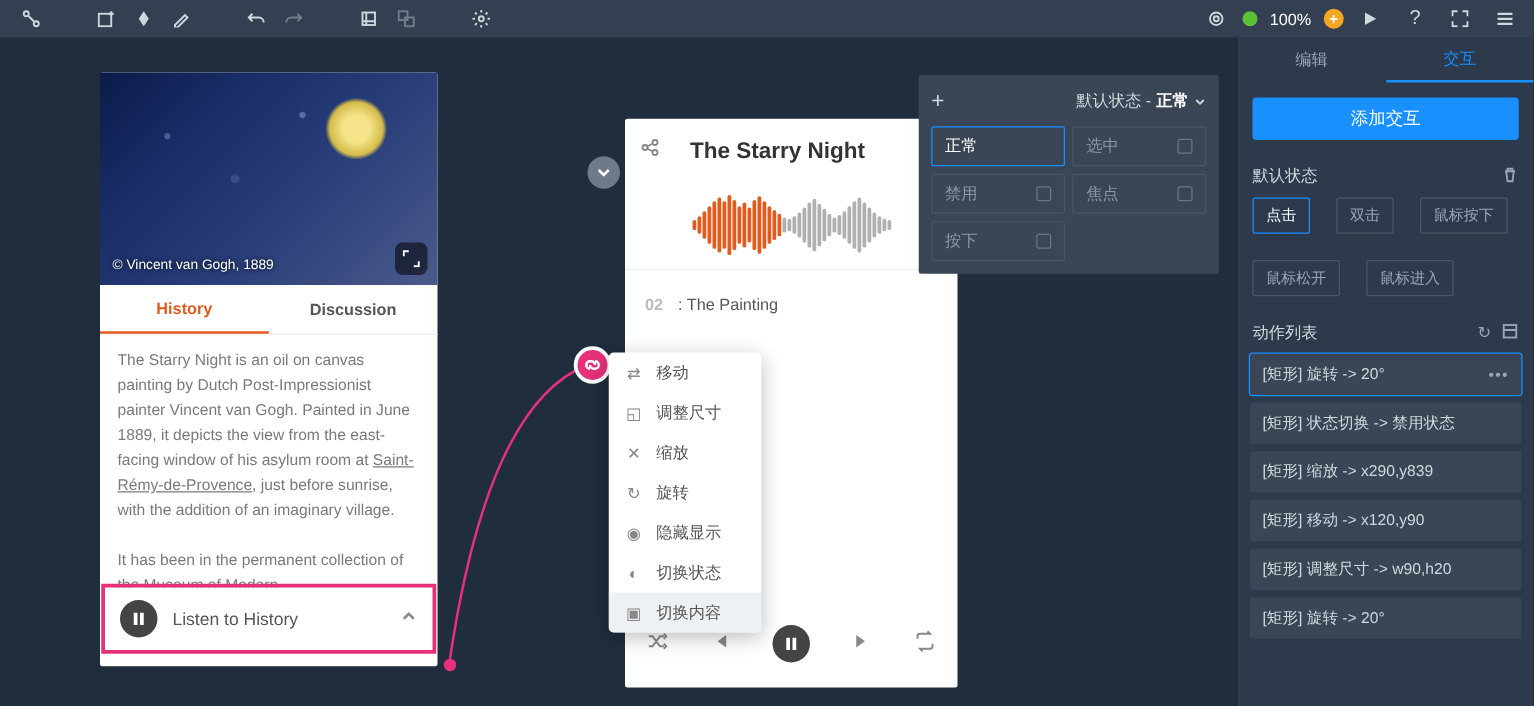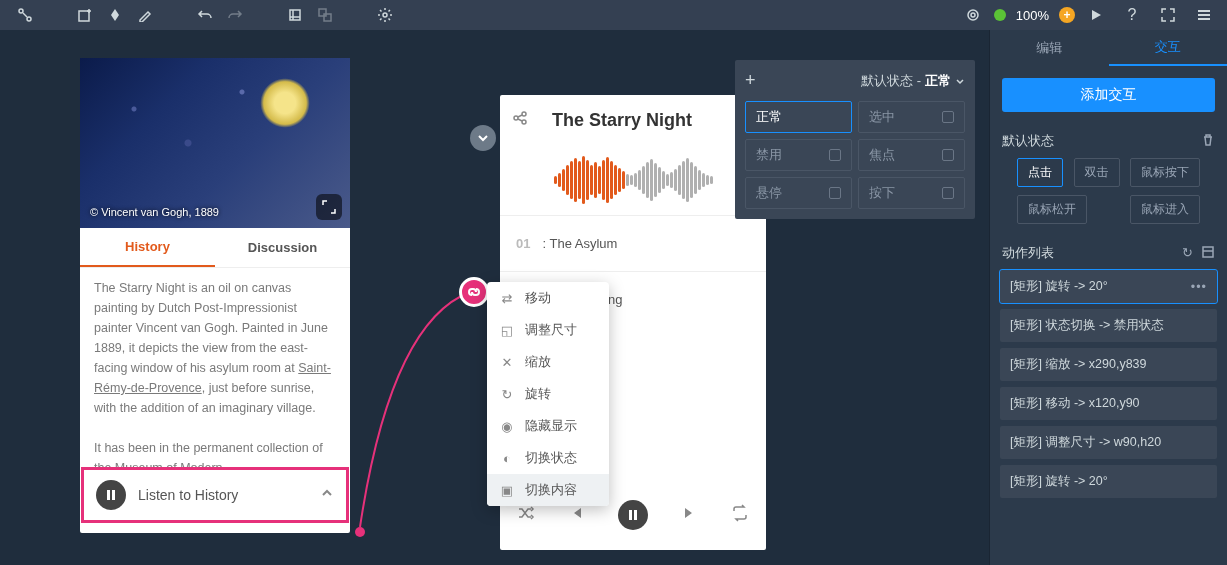--- a/index.html
+++ b/index.html
@@ -72,21 +72,21 @@
 .state-cell .sq { width:12px; height:12px; border:1px solid #6a7686; border-radius:2px; }
 
 
 .rpanel { position:absolute; right:0; top:30px; width:238px; bottom:0; background:#2c3a4b; border-left:1px solid #1a2533; }
 .rtabs { height:36px; display:flex; }
 .rtab { flex:1; display:flex; align-items:center; justify-content:center; font-size:13px; color:#9aa6b6; cursor:pointer; }
 .rtab.active { color:#1890ff; border-bottom:2px solid #1890ff; }
 .add-inter { margin:12px; height:34px; background:#1890ff; color:#fff; border-radius:3px; display:flex; align-items:center; justify-content:center; font-size:14px; cursor:pointer; }
 .sect-head { display:flex; align-items:center; justify-content:space-between; padding:8px 12px; font-size:13px; color:#cfd8dc; }
 .del-ic { color:#9aa6b6; cursor:pointer; }
-.trigger-row { display:flex; flex-wrap:wrap; gap:8px; padding:0 27px 12px;justify-content:space-between; }
+.trigger-row { display:flex; flex-wrap:wrap; gap:21px; padding:0 12px 12px; }
 .trigger-btn { padding:5px 10px; border:1px solid #4a5666; border-radius:2px; font-size:12px; color:#9aa6b6; cursor:pointer; }
 .trigger-btn.sel { border-color:#1890ff; color:#fff; }
 .actions-head { display:flex; align-items:center; justify-content:space-between; padding:8px 12px; font-size:13px; color:#cfd8dc; }
 .actions-icons { display:flex; gap:8px; color:#9aa6b6; }
 .action-item { margin:0 10px 6px; padding:8px 10px; background:#3a4656; border-radius:2px; font-size:12.5px; color:#cfd8dc; display:flex; align-items:center; justify-content:space-between; cursor:pointer; }
 .action-item.sel { outline:1px solid #1890ff; }
 .action-item .dots { color:#9aa6b6; letter-spacing:1px; }
 </style>
 </head>
 <body>
@@ -274,24 +274,20 @@
         <span class="gray" style="height: 38px;"></span>
         <span class="gray" style="height: 44px;"></span>
         <span class="gray" style="height: 36px;"></span>
         <span class="gray" style="height: 28px;"></span>
         <span class="gray" style="height: 20px;"></span>
         <span class="gray" style="height: 14px;"></span>
         <span class="gray" style="height: 10px;"></span>
         <span class="gray" style="height: 8px;"></span>
       </div>
     <div class="track">
-        <span class="num">01</span>
-        <span>: The Asylum</span>
-      </div>
-    <div class="track">
         <span class="num">02</span>
         <span>: The Painting</span>
       </div>
     <div class="controls">
       <span><svg width="18" height="18" viewBox="0 0 18 18" fill="none" stroke="currentColor" stroke-width="1.5">
             <path d="M2 5h3l6 8h3M2 13h3l6-8h3M14 3l2 2-2 2M14 11l2 2-2 2"></path>
           </svg></span>
       <span><svg width="16" height="16" viewBox="0 0 16 16" fill="currentColor">
             <path d="M4 3v10M13 3l-7 5 7 5z"></path>
           </svg></span>
@@ -362,24 +358,20 @@
         </div>
       <div class="state-cell">
           <span>禁用</span>
           <span class="sq"></span>
         </div>
       <div class="state-cell">
           <span>焦点</span>
           <span class="sq"></span>
         </div>
       <div class="state-cell">
-          <span>悬停</span>
-          <span class="sq"></span>
-        </div>
-      <div class="state-cell">
           <span>按下</span>
           <span class="sq"></span>
         </div>
     </div>
   </div>
 
 </div>
 
 <div class="rpanel">
   <div class="rtabs">

